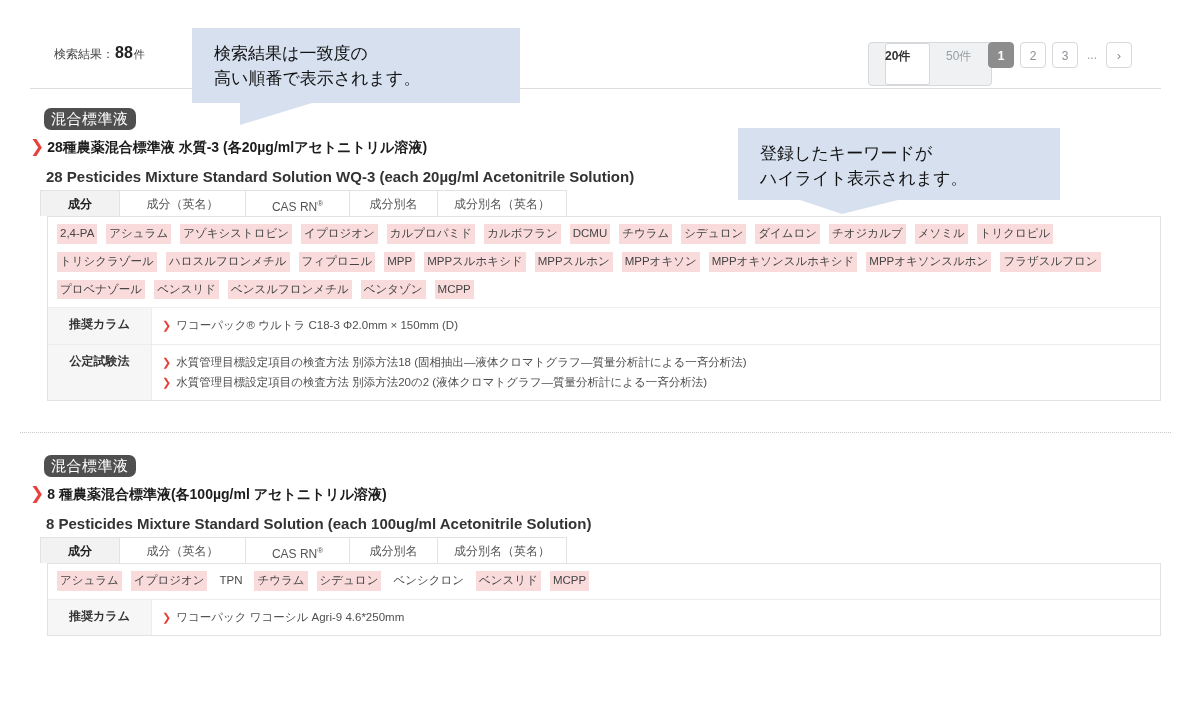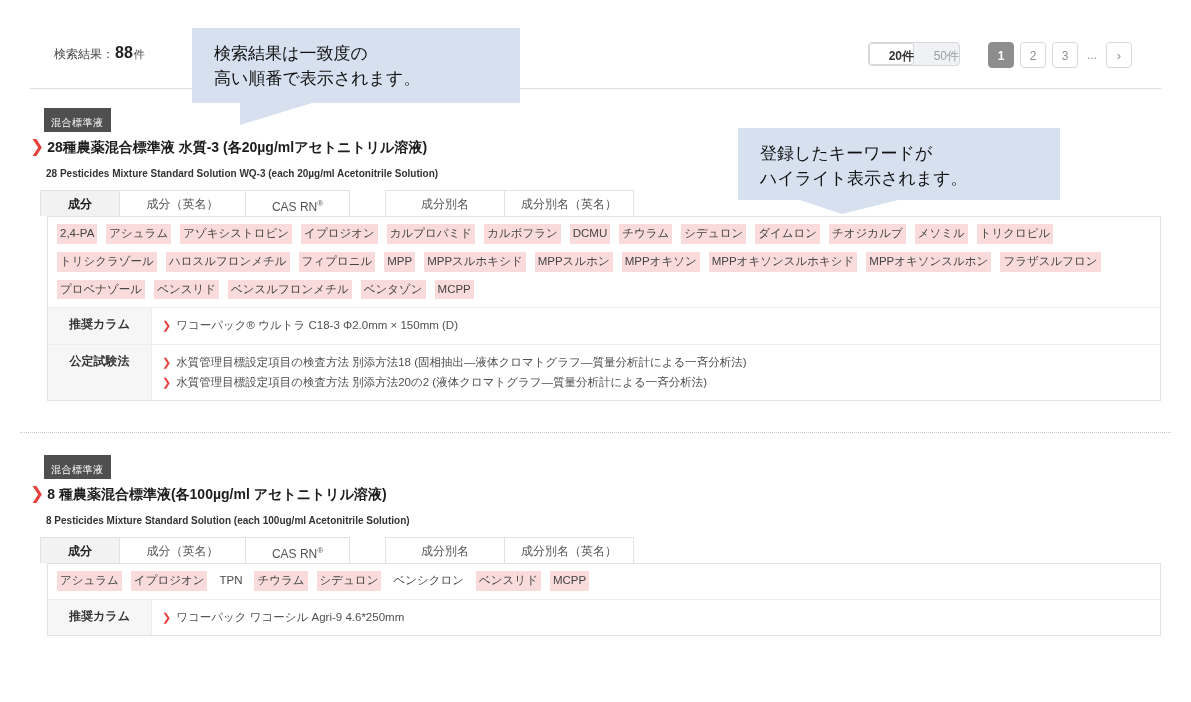--- a/index.html
+++ b/index.html
@@ -55,27 +55,28 @@
     left: 868px;
     top: 42px;
     display: flex;
     border: 1px solid #d6d8db;
     border-radius: 4px;
     overflow: hidden;
     background: #eff1f3;
   }
   .perpage .opt {
     width: 45px;
-    height: 22px;
+    height: 42px;
     line-height: 26px;
-    text-align: right;
+    text-align: left;
     font-size: 12px;
     color: #9aa0a6;
     cursor: pointer;
     user-select: none;
+    margin-left: 16px;
   }
   .perpage .opt.active {
     background: #ffffff;
     color: #333333;
     font-weight: bold;
     border-radius: 3px;
     box-shadow: 0 0 0 1px #d6d8db inset;
   }
 
   
@@ -145,24 +146,25 @@
   }
   #result-0 { top: 108px; }
   #result-1 { top: 455px; }
 
   .badge {
     position: absolute;
     left: 44px;
     top: 0;
     background: #4f4f4f;
     color: #ffffff;
-    font-size: 10px;
-    padding: 10px 7px 4px 7px;
+    font-size: 15px;
+    padding: 3px 7px 4px 7px;
     letter-spacing: 0.5px;
     line-height: 1;
+    border-radius: 7px;
   }
 
   .title-row {
     position: absolute;
     left: 30px;
     top: 30px;
     display: flex;
     align-items: baseline;
   }
   .chevron {
@@ -177,21 +179,21 @@
     font-size: 14px;
     font-weight: bold;
     color: #1c1c1c;
     white-space: nowrap;
     cursor: pointer;
   }
   .title-en {
     position: absolute;
     left: 46px;
     top: 60px;
-    font-size: 10px;
+    font-size: 15px;
     font-weight: bold;
     color: #333333;
     white-space: nowrap;
   }
 
   
   .tabs {
     position: absolute;
     left: 40px;
     top: 82px;
@@ -213,21 +215,21 @@
     margin-right: -1px;
   }
   .tab.active {
     background: #f2f2f2;
     color: #1c1c1c;
     font-weight: bold;
   }
   .tab.w1 { width: 80px; }
   .tab.w2 { width: 127px; }
   .tab.w3 { width: 105px; }
-  .tab.w4 { width: 120px; margin-left: 36px; }
+  .tab.w4 { width: 89px; }
   .tab.w5 { width: 130px; }
   .tab sup {
     font-size: 8px;
     vertical-align: super;
   }
 
   
   .panel {
     position: absolute;
     left: 47px;

